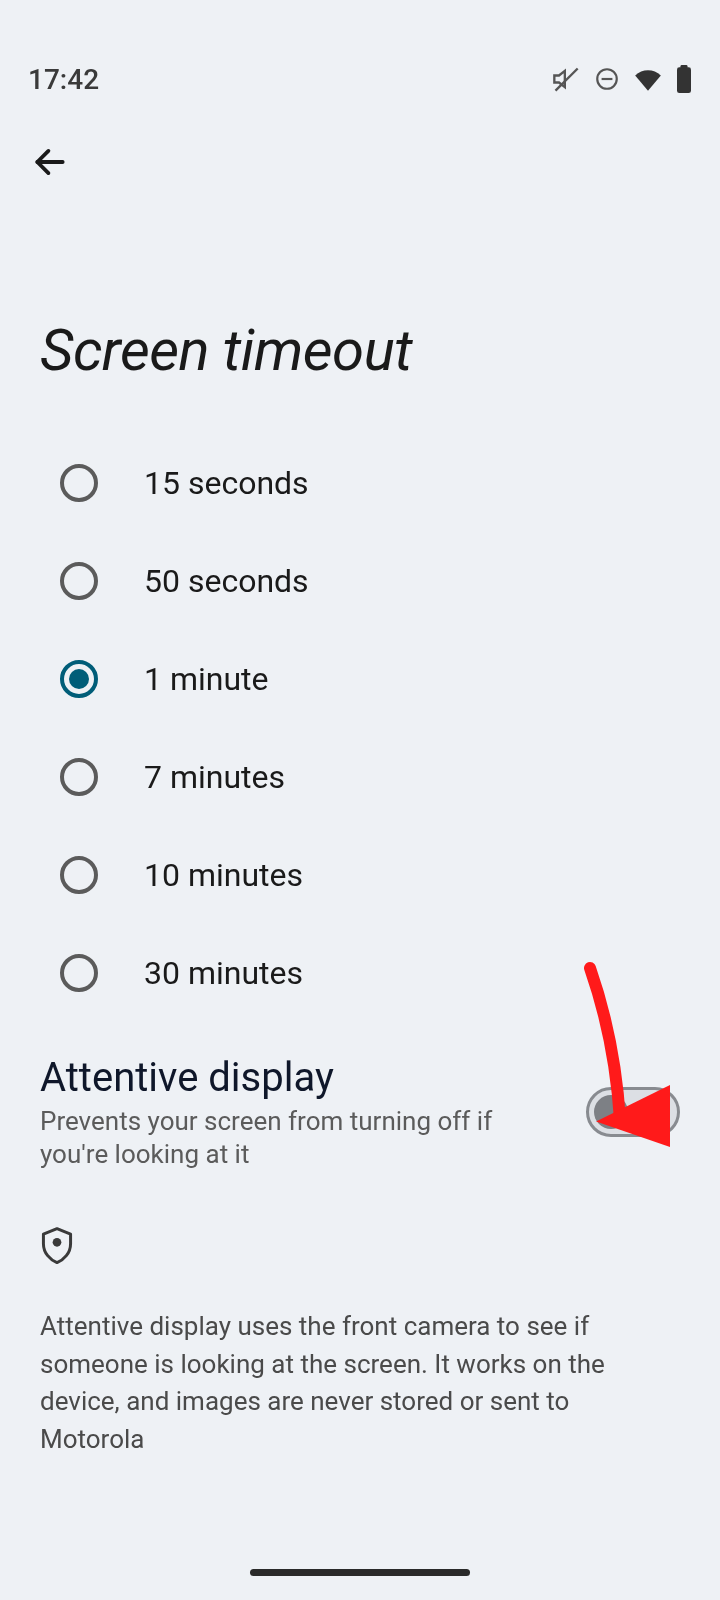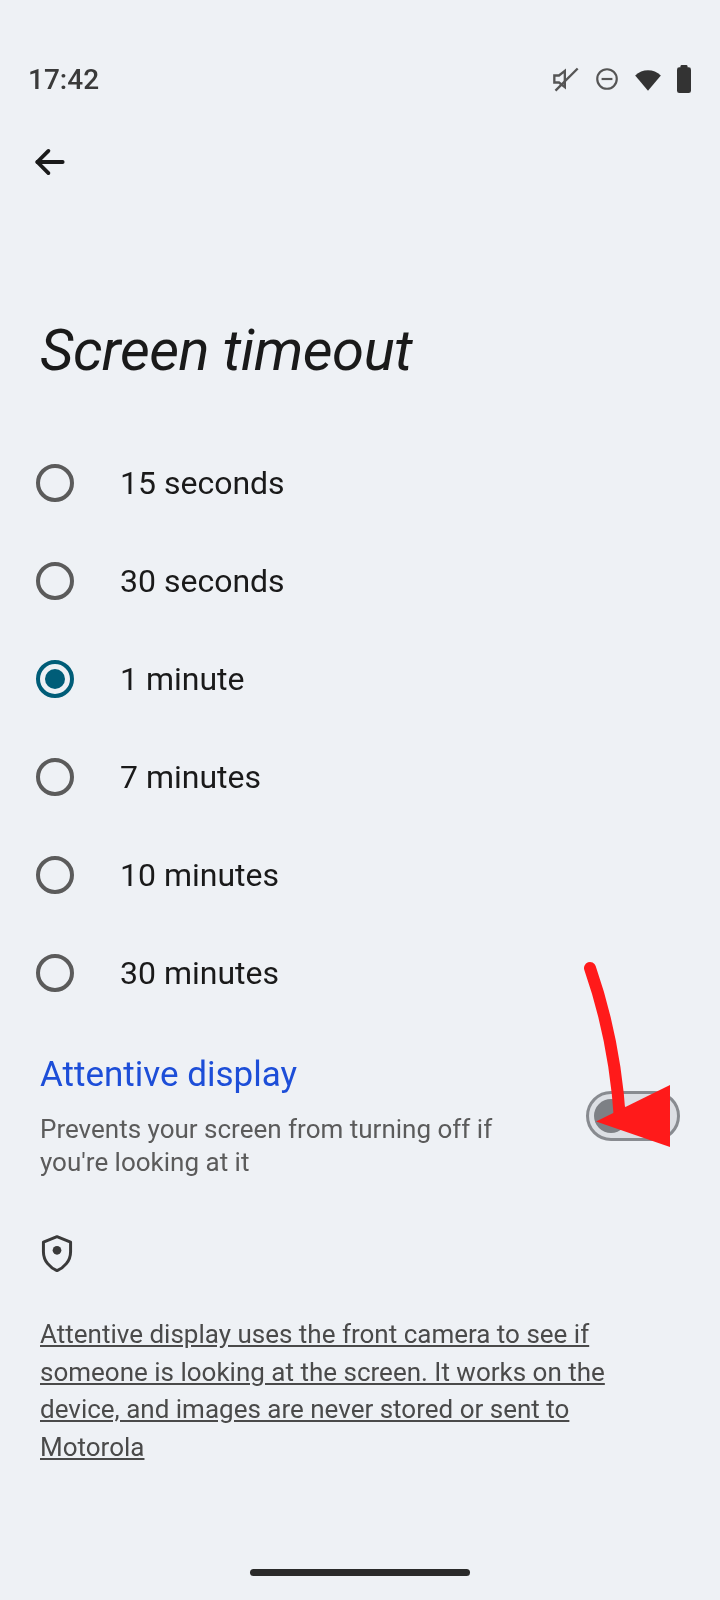--- a/index.html
+++ b/index.html
@@ -38,21 +38,21 @@
       color: #1a1a1a;
       letter-spacing: -0.5px;
       font-style: italic;
     }
 
     
     .options { padding: 10px 0; }
     .option-row {
       display: flex;
       align-items: center;
-      padding: 30px 36px;
+      padding: 30px 60px;
       cursor: pointer;
     }
     .radio {
       width: 38px; height: 38px;
       border: 4px solid #5b5b5b;
       border-radius: 50%;
       flex: 0 0 auto;
       margin-right: 46px;
       position: relative;
     }
@@ -68,21 +68,21 @@
     }
     .option-label { font-size: 32px; font-weight: 400; color: #1a1a1a; }
 
     
     .toggle-row {
       display: flex;
       align-items: center;
       padding: 22px 40px 10px 40px;
     }
     .toggle-text { flex: 1 1 auto; padding-right: 20px; }
-    .toggle-title { font-size: 35px; color: #1d4ed8; margin-bottom: 18px; }
+    .toggle-title { font-size: 40px; color: #0f172a; margin-bottom: 4px; }
     .toggle-sub { font-size: 26px; color: #5b5b5b; line-height: 1.25; }
     .switch {
       width: 94px; height: 50px;
       border: 3px solid #888b90;
       border-radius: 50px;
       background: #dcdfe4;
       position: relative;
       flex: 0 0 auto;
       cursor: pointer;
     }
@@ -91,21 +91,21 @@
       left: 5px; top: 50%;
       width: 34px; height: 34px;
       background: #7d8085;
       border-radius: 50%;
       transform: translateY(-50%);
     }
 
     
     .info-block { padding: 46px 40px 0 40px; }
     .info-icon { margin-bottom: 40px; }
-    .info-text { font-size: 26px; color: #4a4a4a; line-height: 1.45; text-decoration: underline; }
+    .info-text { font-size: 26px; color: #4a4a4a; line-height: 1.45; }
 
     
     .nav-indicator {
       position: absolute;
       bottom: 24px; left: 50%;
       transform: translateX(-50%);
       width: 220px; height: 7px;
       background: #2a2a2a;
       border-radius: 10px;
     }
@@ -161,21 +161,21 @@
 
 <h1 class="page-title">Screen timeout</h1>
 
 <div class="options" id="options-container">
     <div class="option-row">
       <div class="radio"></div>
       <span class="option-label">15 seconds</span>
     </div>
     <div class="option-row">
       <div class="radio"></div>
-      <span class="option-label">30 seconds</span>
+      <span class="option-label">50 seconds</span>
     </div>
     <div class="option-row">
       <div class="radio selected"></div>
       <span class="option-label">1 minute</span>
     </div>
     <div class="option-row">
       <div class="radio"></div>
       <span class="option-label">7 minutes</span>
     </div>
     <div class="option-row">

